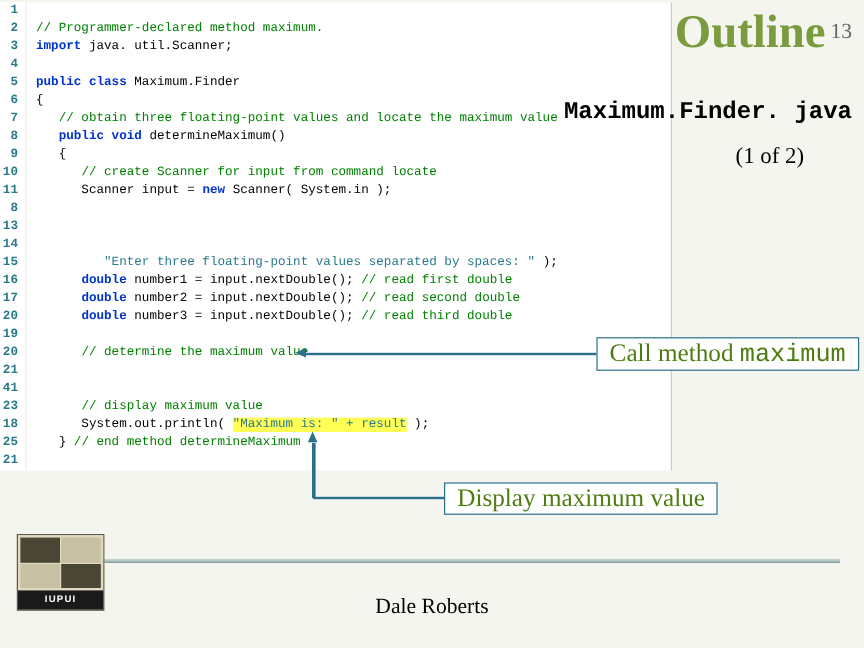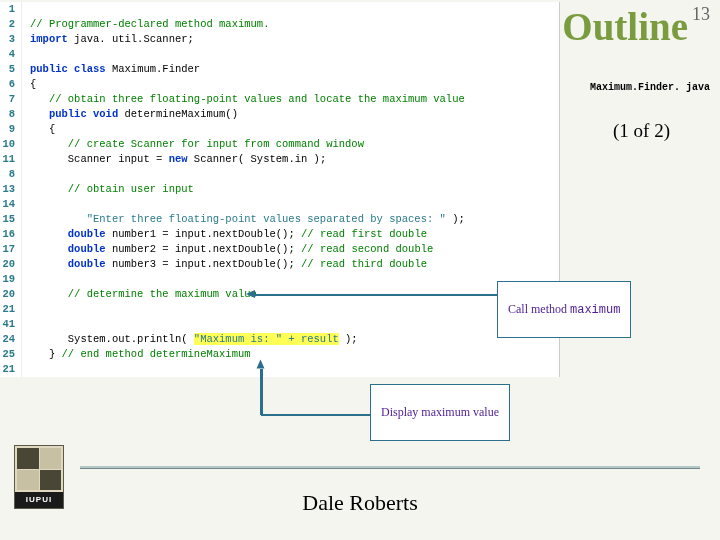--- a/index.html
+++ b/index.html
@@ -9,42 +9,42 @@
     font-family: Arial, sans-serif;
     background: #f5f5f0;
     position: relative;
     overflow: hidden;
   }
   .header {
     position: absolute;
     top: 4px;
     right: 10px;
     display: flex;
-    align-items: flex-start;
+    align-items: center;
     gap: 4px;
     z-index: 10;
   }
   .outline-title {
     font-size: 39px;
     font-weight: bold;
     color: #7a9b3e;
     font-family: "Times New Roman", serif;
   }
   .page-num {
     font-size: 18px;
     color: #666;
     font-family: "Times New Roman", serif;
   }
   .filename {
     position: absolute;
     top: 82px;
     right: 10px;
     font-family: "Courier New", monospace;
     font-weight: bold;
-    font-size: 10px;
+    font-size: 20px;
     color: #000;
   }
   .pagination {
     position: absolute;
     top: 120px;
     right: 50px;
     font-family: "Times New Roman", serif;
     font-size: 19px;
     color: #000;
   }
@@ -80,24 +80,24 @@
   .c-comment { color: #008000; }
   .c-keyword { color: #0033cc; font-weight: bold; }
   .c-plain { color: #000; }
   .c-op { color: #3a3a3a; }
   .c-string { color: #2a7a8a; }
   .hl { background: #ffff55; }
   .callout {
     position: absolute;
     background: #fff;
     border: 1.5px solid #2a6f8b;
-    padding: 20px 10px;
-    font-family: "Times New Roman", serif;
-    font-size: 12px;
-    color: #4c1d95;
+    padding: 0 10px;
+    font-family: "Times New Roman", serif;
+    font-size: 21px;
+    color: #4d7c0f;
   }
   .callout .mono { font-family: "Courier New", monospace; }
   .arrow-line {
     position: absolute;
     background: #2a6f8b;
     height: 1.5px;
     z-index: 5;
   }
   .arrow-head {
     position: absolute;
@@ -114,21 +114,21 @@
     left: 80px;
     width: 620px;
     height: 0;
     border-top: 2px solid #b4c8c8;
     border-bottom: 1px solid #728888;
   }
   .logo {
     position: absolute;
     top: 445px;
     left: 14px;
-    width: 50px;
+    width: 73px;
     height: 64px;
     border: 1px solid #5a5a4a;
     background: #e8e2cd;
     display: flex;
     flex-direction: column;
   }
   .logo-top {
     flex: 1;
     display: grid;
     grid-template-columns: 1fr 1fr;
@@ -149,21 +149,21 @@
     line-height: 16px;
     letter-spacing: 1px;
     font-family: Arial, sans-serif;
   }
   .author {
     position: absolute;
     bottom: 24px;
     left: 50%;
     transform: translateX(-50%);
     font-family: "Times New Roman", serif;
-    font-size: 22px;
+    font-size: 18px;
     color: #000;
   }
 </style>
 </head>
 <body>
 
 <div class="code-area" id="code-area">
     <div class="code-line">
       <div class="lineno">1</div>
     </div>
@@ -194,33 +194,32 @@
     <div class="code-line">
       <div class="lineno">8</div>
       <div class="code-content"><span class="c-plain">   </span><span class="c-keyword">public void</span><span class="c-plain"> determineMaximum()</span></div>
     </div>
     <div class="code-line">
       <div class="lineno">9</div>
       <div class="code-content"><span class="c-plain">   {</span></div>
     </div>
     <div class="code-line">
       <div class="lineno">10</div>
-      <div class="code-content"><span class="c-plain">      </span><span class="c-comment">// create Scanner for input from command window</span></div>
+      <div class="code-content"><span class="c-plain">      </span><span class="c-comment">// create Scanner for input from command locate</span></div>
     </div>
     <div class="code-line">
       <div class="lineno">11</div>
       <div class="code-content"><span class="c-plain">      Scanner input </span><span class="c-op">=</span><span class="c-plain"> </span><span class="c-keyword">new</span><span class="c-plain"> Scanner( System.in );</span></div>
     </div>
     <div class="code-line">
       <div class="lineno">8</div>
       <div class="code-content"></div>
     </div>
     <div class="code-line">
       <div class="lineno">13</div>
-      <div class="code-content"><span class="c-plain">      </span><span class="c-comment">// obtain user input</span></div>
     </div>
     <div class="code-line">
       <div class="lineno">14</div>
     </div>
     <div class="code-line">
       <div class="lineno">15</div>
       <div class="code-content"><span class="c-plain">         </span><span class="c-string">"Enter three floating-point values separated by spaces: "</span><span class="c-plain"> );</span></div>
     </div>
     <div class="code-line">
       <div class="lineno">16</div>
@@ -243,21 +242,25 @@
       <div class="code-content"><span class="c-plain">      </span><span class="c-comment">// determine the maximum value</span></div>
     </div>
     <div class="code-line">
       <div class="lineno">21</div>
     </div>
     <div class="code-line">
       <div class="lineno">41</div>
       <div class="code-content"></div>
     </div>
     <div class="code-line">
-      <div class="lineno">24</div>
+      <div class="lineno">23</div>
+      <div class="code-content"><span class="c-plain">      </span><span class="c-comment">// display maximum value</span></div>
+    </div>
+    <div class="code-line">
+      <div class="lineno">18</div>
       <div class="code-content"><span class="c-plain">      System.out.println( </span><span class="c-string hl">"Maximum is: " + result</span><span class="c-plain"> );</span></div>
     </div>
     <div class="code-line">
       <div class="lineno">25</div>
       <div class="code-content"><span class="c-plain">   } </span><span class="c-comment">// end method determineMaximum</span></div>
     </div>
     <div class="code-line">
       <div class="lineno">21</div>
       <div class="code-content"></div>
     </div>
@@ -270,21 +273,21 @@
 
 <div class="filename">Maximum.Finder. java</div>
 <div class="pagination">(1 of 2)</div>
 
 <div class="callout" style="top:281px; left:497px;">
   <span>Call method </span><span class="mono">maximum</span>
 </div>
 <div class="arrow-line" style="top:294px; left:255px; width:242px;"></div>
 <div class="arrow-head" style="top:290px; left:246px;"></div>
 
-<div class="callout" style="top:384px; left:370px;font-family:Liberation Serif, serif;">Display maximum value</div>
+<div class="callout" style="top:402px; left:370px;font-family:Liberation Serif, serif;">Display maximum value</div>
 <div class="arrow-line" style="top:369px; left:260px; width:3px; height:46px; background:#2a6f8b;"></div>
 <div class="arrow-head" style="top:360px; left:256px; transform:rotate(90deg);"></div>
 <div class="arrow-line" style="top:414px; left:261px; width:109px;"></div>
 
 <div class="hr-line"></div>
 
 <div class="logo">
   <div class="logo-top">
     <div class="logo-cell"></div>
       <div class="logo-cell light"></div>

